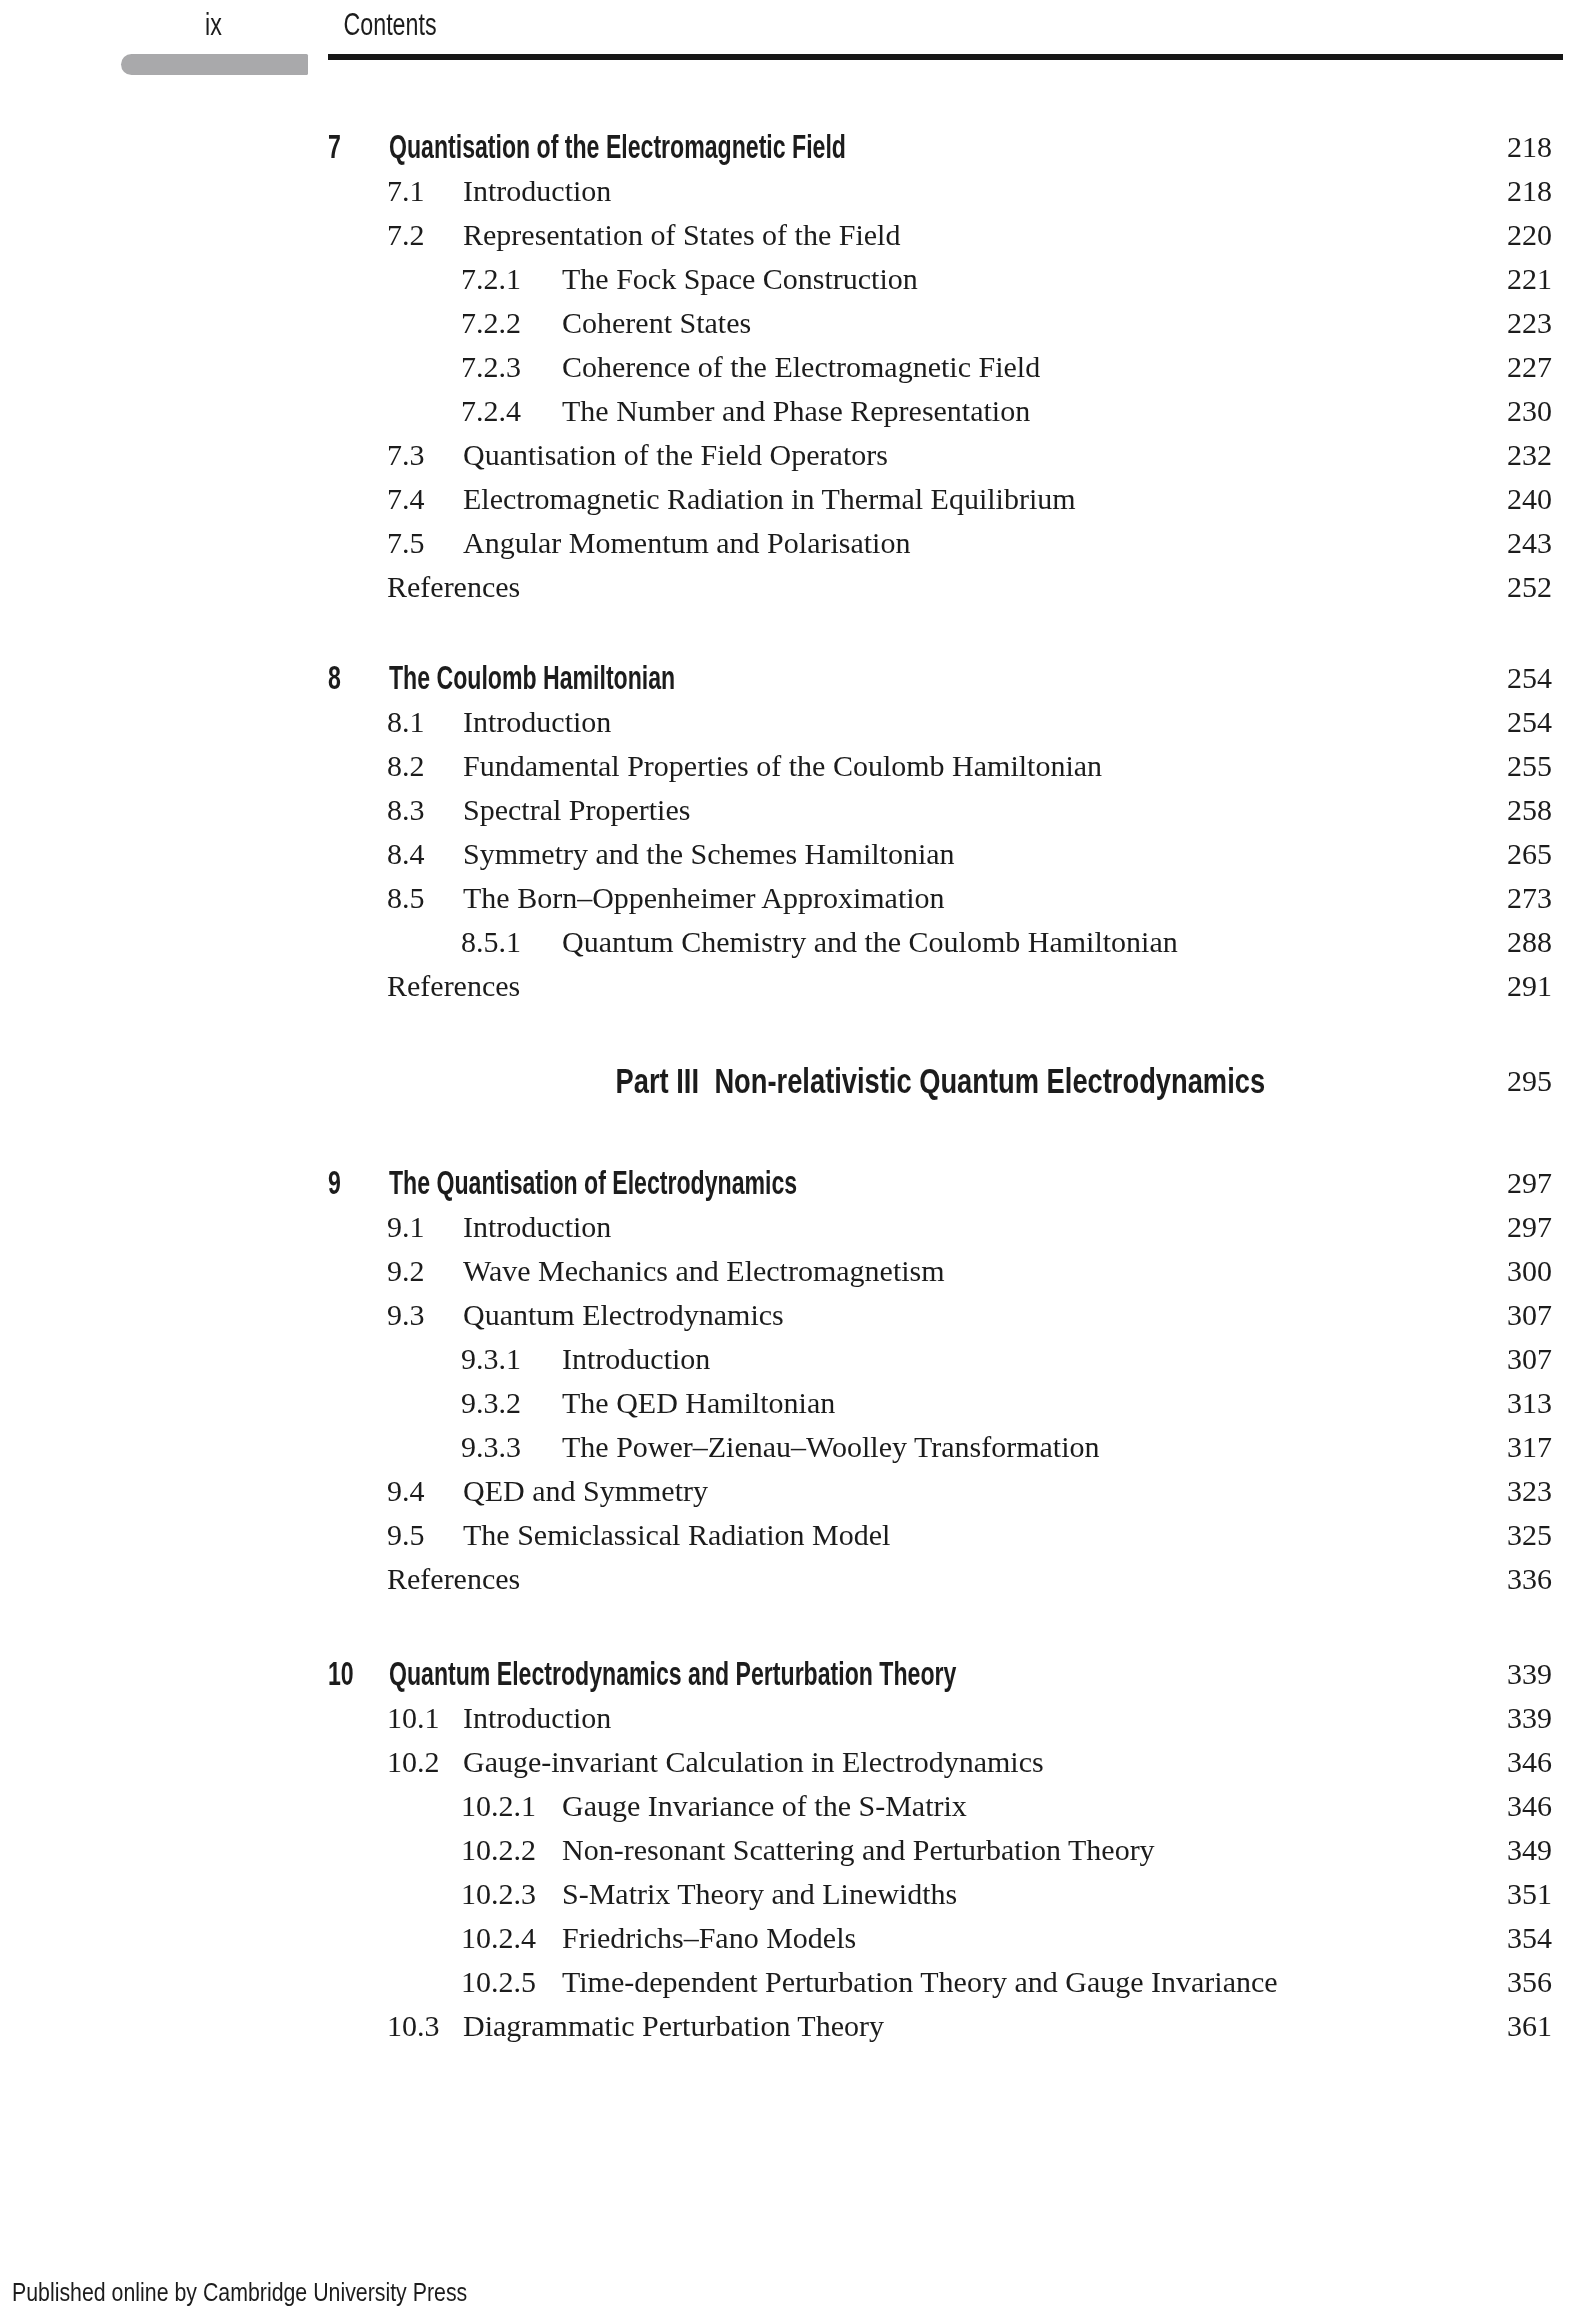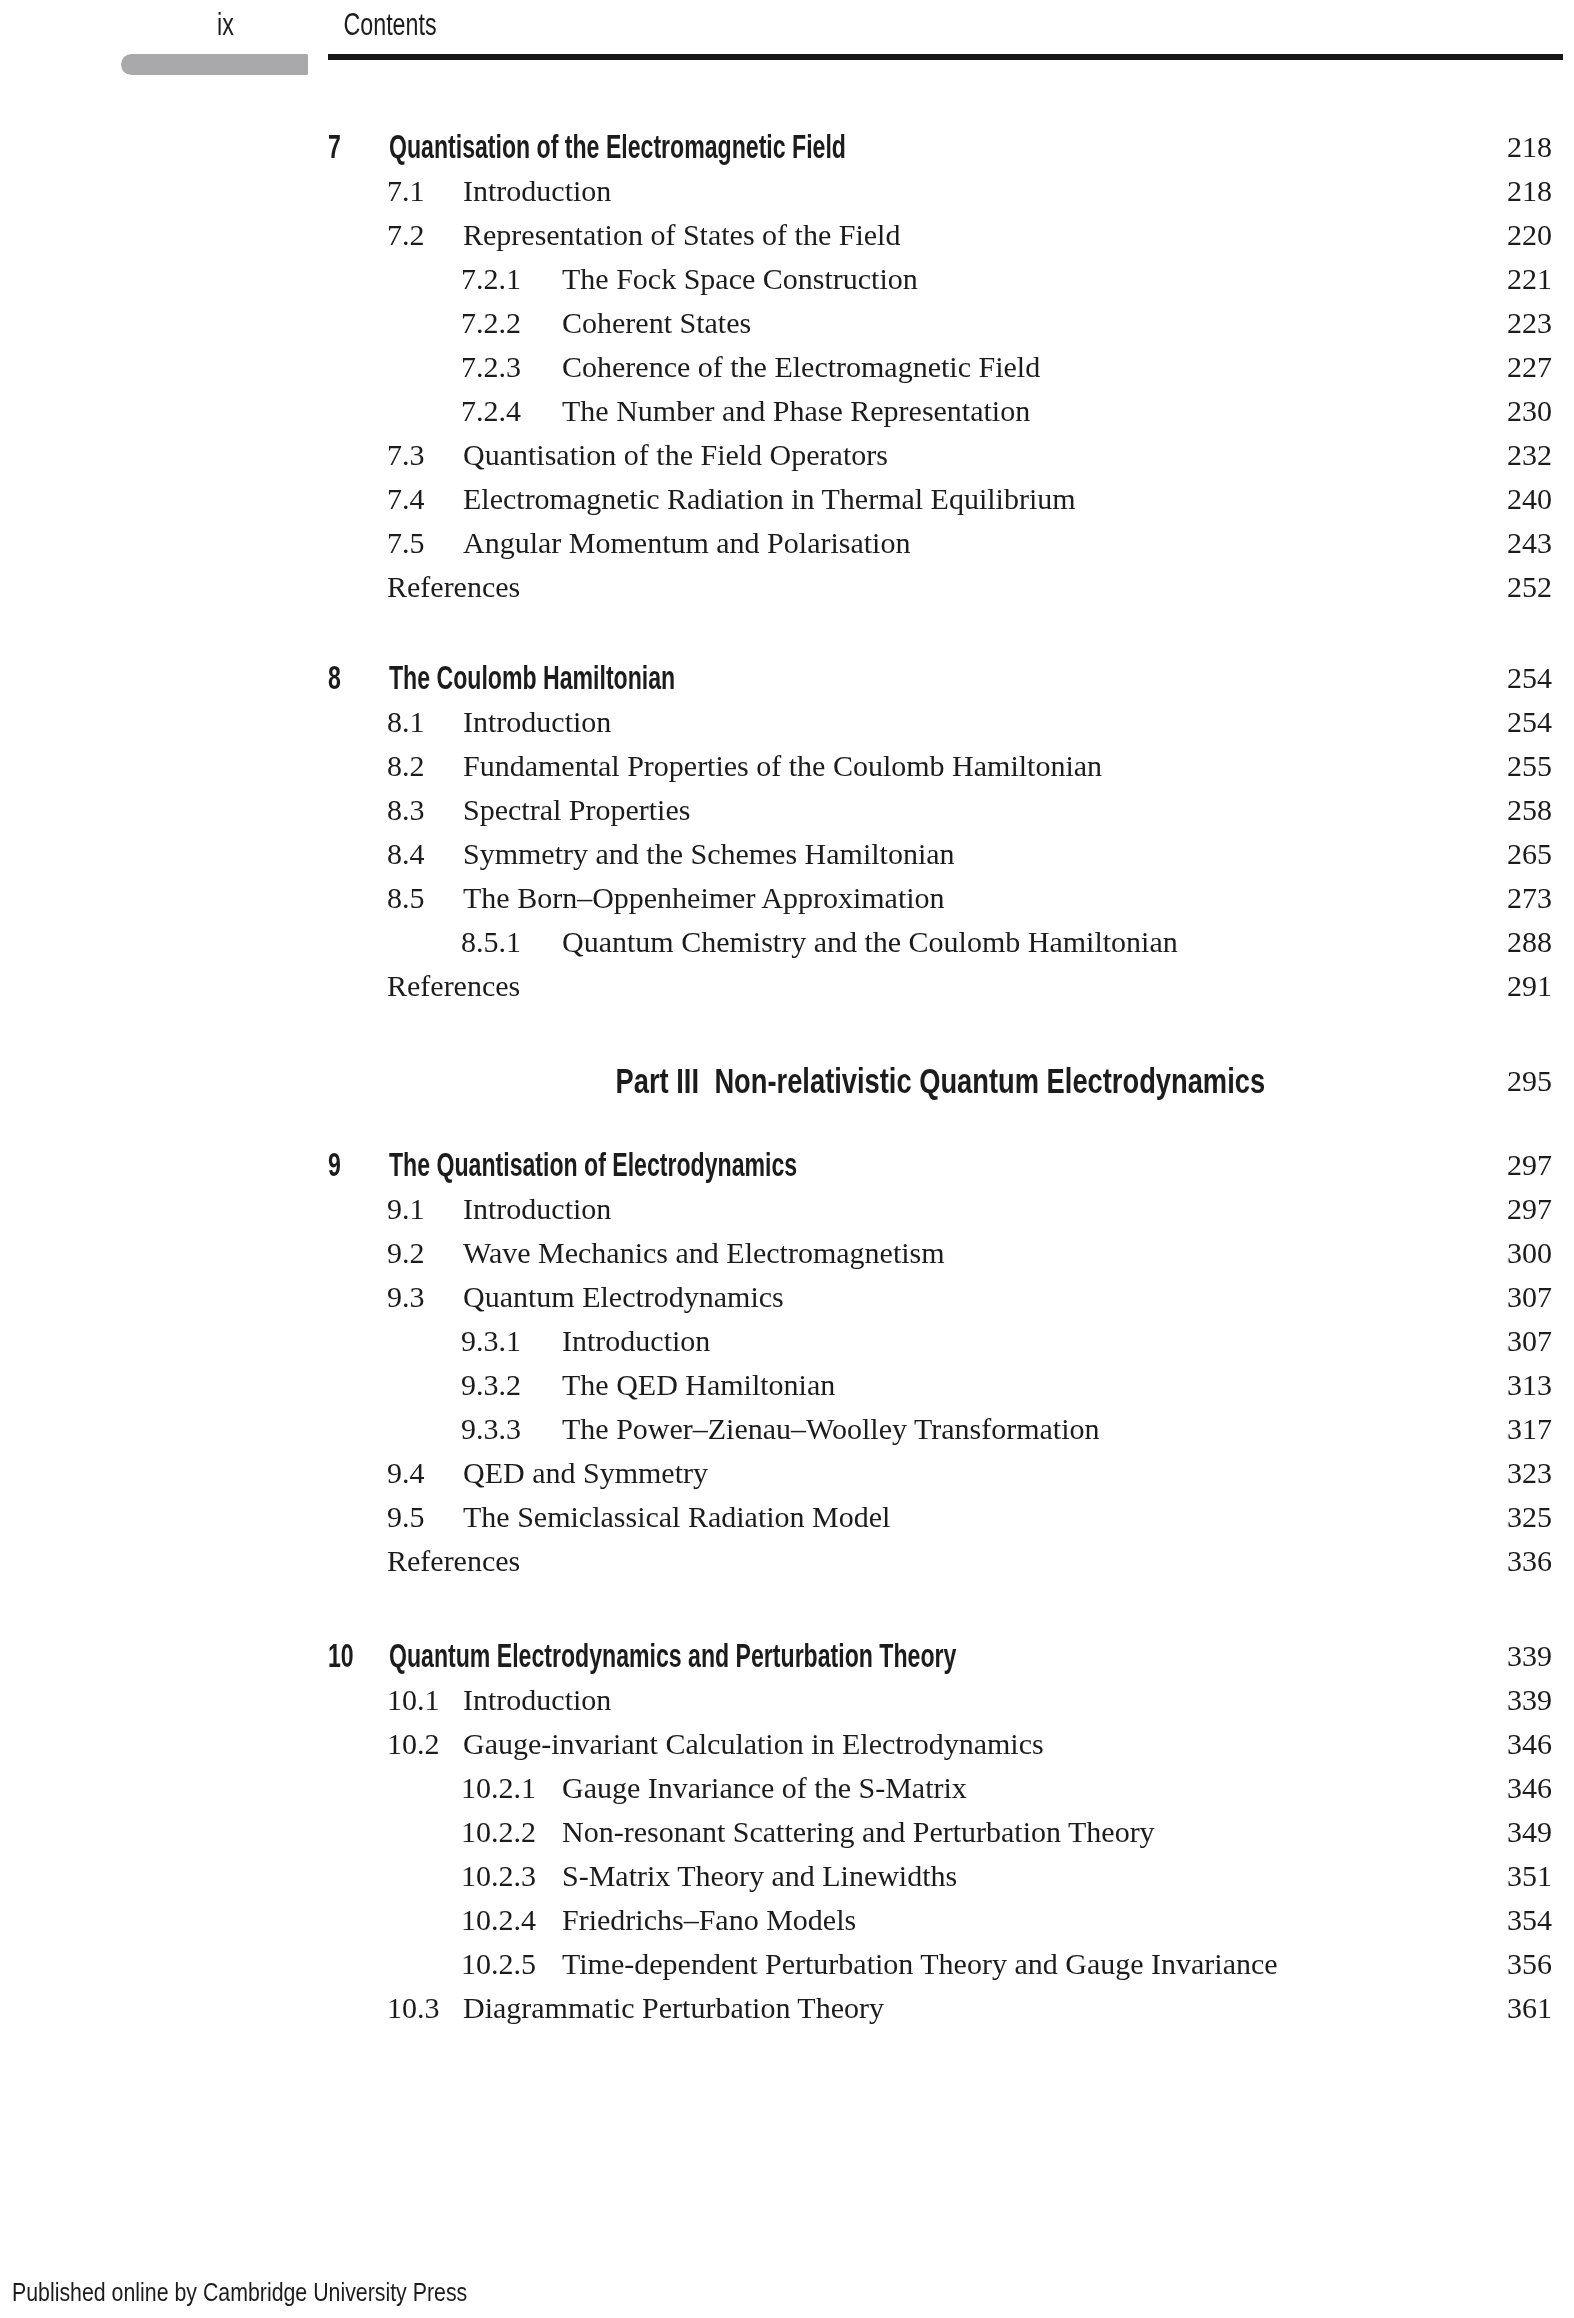--- a/index.html
+++ b/index.html
@@ -1,21 +1,21 @@
 <!DOCTYPE html>
 <html style="font-size:13px"><head>
 <meta charset="utf-8">
 <style>
   html,body{margin:0;padding:0;background:#ffffff;}
   #page{position:relative;width:1575px;height:2319px;background:#ffffff;overflow:hidden;
         color:#1c1c1c;font-family:"Liberation Serif",serif;}
 
   
   #folio{position:absolute;left:205px;top:6.6px;font-family:"Liberation Sans",sans-serif;
-         font-size:31px;line-height:36px;margin-left:12px;}
+         font-size:31px;line-height:36px;}
   #folio .cond{display:inline-block;transform:scaleX(.75);transform-origin:0 50%;}
   #contents-title{position:absolute;left:328px;top:6.6px;width:1224px;
          font-family:"Liberation Sans",sans-serif;font-size:31px;line-height:36px;}
   #contents-title .cond{display:inline-block;transform:scaleX(.75);transform-origin:50% 50%;}
   #tab-bar{position:absolute;left:121px;top:54px;width:187px;height:21px;background:#a9a9ab;
          border-radius:10.7px 1.6px 1.6px 10.7px;}
   #head-rule{position:absolute;left:328px;top:54px;width:1235px;height:5.7px;background:#161616;}
 
   
   #toc{position:absolute;left:328px;top:125px;width:1224px;}
@@ -76,21 +76,21 @@
         <div class="row sec-row"><span class="sec-num serif-txt">8.2</span><span class="serif-txt">Fundamental Properties of the Coulomb Hamiltonian</span><span class="page">255</span></div>
         <div class="row sec-row"><span class="sec-num serif-txt">8.3</span><span class="serif-txt">Spectral Properties</span><span class="page">258</span></div>
         <div class="row sec-row"><span class="sec-num serif-txt">8.4</span><span class="serif-txt">Symmetry and the Schemes Hamiltonian</span><span class="page">265</span></div>
         <div class="row sec-row"><span class="sec-num serif-txt">8.5</span><span class="serif-txt">The Born–Oppenheimer Approximation</span><span class="page">273</span></div>
         <div class="row sub-row"><span class="sub-num serif-txt">8.5.1</span><span class="serif-txt">Quantum Chemistry and the Coulomb Hamiltonian</span><span class="page">288</span></div>
         <div class="row ref-row"><span class="serif-txt">References</span><span class="page">291</span></div>
       </div>
       <div class="block" style="margin-top: 51px;">
         <div class="row part-row"><span class="part-inner"><span class="part-label">Part III</span><span>Non-relativistic Quantum Electrodynamics</span></span><span class="page">295</span></div>
       </div>
-      <div class="block" style="margin-top: 40px;">
+      <div class="block" style="margin-top: 58px;">
         <div class="row chapter-row"><span class="ch-num sansb cond-l">9</span><span class="sansb cond-l">The Quantisation of Electrodynamics</span><span class="page">297</span></div>
         <div class="row sec-row"><span class="sec-num serif-txt">9.1</span><span class="serif-txt">Introduction</span><span class="page">297</span></div>
         <div class="row sec-row"><span class="sec-num serif-txt">9.2</span><span class="serif-txt">Wave Mechanics and Electromagnetism</span><span class="page">300</span></div>
         <div class="row sec-row"><span class="sec-num serif-txt">9.3</span><span class="serif-txt">Quantum Electrodynamics</span><span class="page">307</span></div>
         <div class="row sub-row"><span class="sub-num serif-txt">9.3.1</span><span class="serif-txt">Introduction</span><span class="page">307</span></div>
         <div class="row sub-row"><span class="sub-num serif-txt">9.3.2</span><span class="serif-txt">The QED Hamiltonian</span><span class="page">313</span></div>
         <div class="row sub-row"><span class="sub-num serif-txt">9.3.3</span><span class="serif-txt">The Power–Zienau–Woolley Transformation</span><span class="page">317</span></div>
         <div class="row sec-row"><span class="sec-num serif-txt">9.4</span><span class="serif-txt">QED and Symmetry</span><span class="page">323</span></div>
         <div class="row sec-row"><span class="sec-num serif-txt">9.5</span><span class="serif-txt">The Semiclassical Radiation Model</span><span class="page">325</span></div>
         <div class="row ref-row"><span class="serif-txt">References</span><span class="page">336</span></div>

